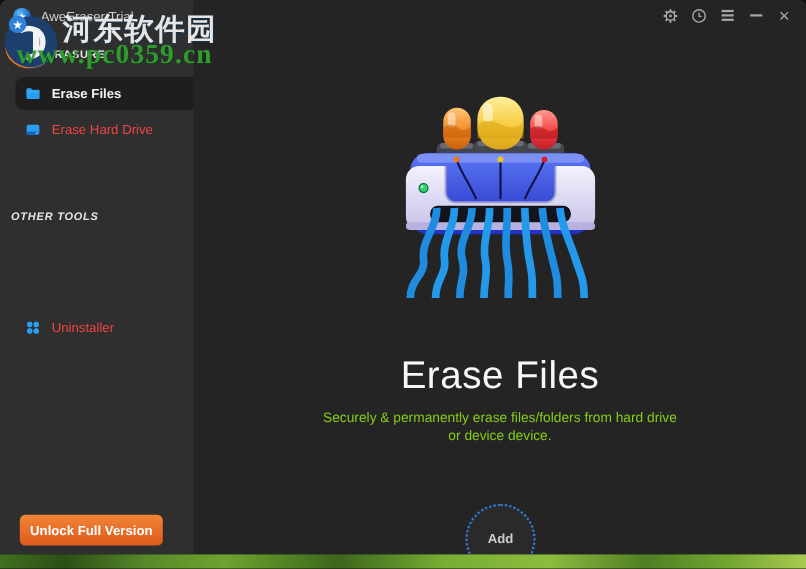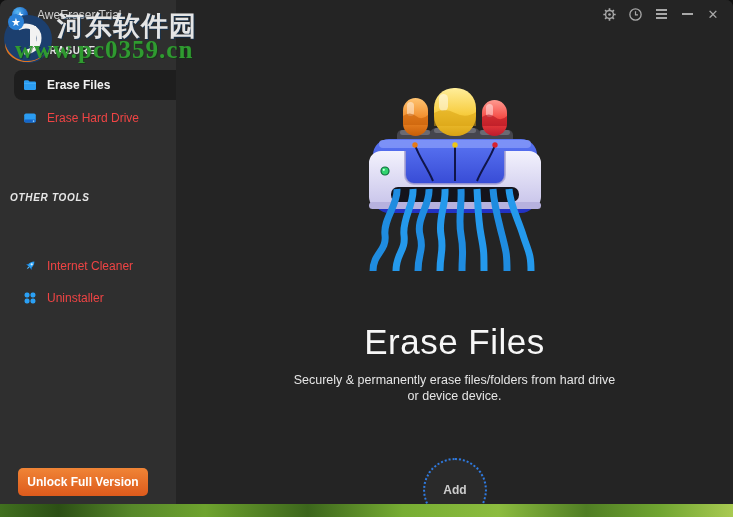--- a/index.html
+++ b/index.html
@@ -67,21 +67,21 @@
   .minbar { display: block; width: 11px; height: 1.6px; background: #a8a8a8; }
 
   .illustration { position: absolute; left: 191px; top: 87px; }
 
   .main-heading {
     position: absolute; top: 322px; left: 0; width: 100%; text-align: center;
     font-size: 35px; font-weight: 400; letter-spacing: 0.5px; color: #f7f7f7;
   }
   .main-desc {
     position: absolute; top: 372px; left: 0; width: 100%; text-align: center;
-    font-size: 12.5px; line-height: 16px; color: #e5e5e5;
+    font-size: 12.5px; line-height: 16px; color: #84cc16;
   }
 
   .add-btn {
     position: absolute; left: 247px; top: 458px; width: 64px; height: 64px;
     border-radius: 50%; border: 2px dotted #2f7be2; background: #2a2a2a;
     color: #cdcdcd; font-size: 12px; font-weight: bold;
     display: flex; align-items: center; justify-content: center; cursor: pointer;
   }
 
   
@@ -136,32 +136,20 @@
           <rect x="1.2" y="8.6" width="11.6" height="3" rx="1.4" fill="#1565c8"></rect>
           <circle cx="10.6" cy="10.1" r="0.9" fill="#8fd0ff"></circle>
         </svg>
         <span>Erase Hard Drive</span>
       </div>
 
 
       <div class="section-label second">OTHER TOOLS</div>
 
 
-      <div class="nav-item" style="top:251px">
-        <svg class="nav-icon" viewBox="0 0 14 14">
-          <g transform="rotate(45 7 7)">
-            <path d="M7,0.8 Q10,3.8 9.2,8.2 L4.8,8.2 Q4,3.8 7,0.8 Z" fill="#2aa0f5"></path>
-            <path d="M4.9,6 L3.2,8.8 L5,8.4 Z" fill="#1d7fd6"></path>
-            <path d="M9.1,6 L10.8,8.8 L9,8.4 Z" fill="#1d7fd6"></path>
-            <circle cx="7" cy="4.6" r="1.1" fill="#d8efff"></circle>
-            <path d="M6.2,8.6 L7,11.6 L7.8,8.6 Z" fill="#54b6f8"></path>
-          </g>
-        </svg>
-        <span>Internet Cleaner</span>
-      </div>
 
       <div class="nav-item" style="top:283px">
         <svg class="nav-icon" viewBox="0 0 14 14">
           <rect x="1.6" y="1.6" width="4.9" height="4.9" rx="2" fill="#2aa0f5"></rect>
           <rect x="7.5" y="1.6" width="4.9" height="4.9" rx="2" fill="#2aa0f5"></rect>
           <rect x="1.6" y="7.5" width="4.9" height="4.9" rx="2" fill="#2aa0f5"></rect>
           <rect x="7.5" y="7.5" width="4.9" height="4.9" rx="2" fill="#2aa0f5"></rect>
         </svg>
         <span>Uninstaller</span>
       </div>

